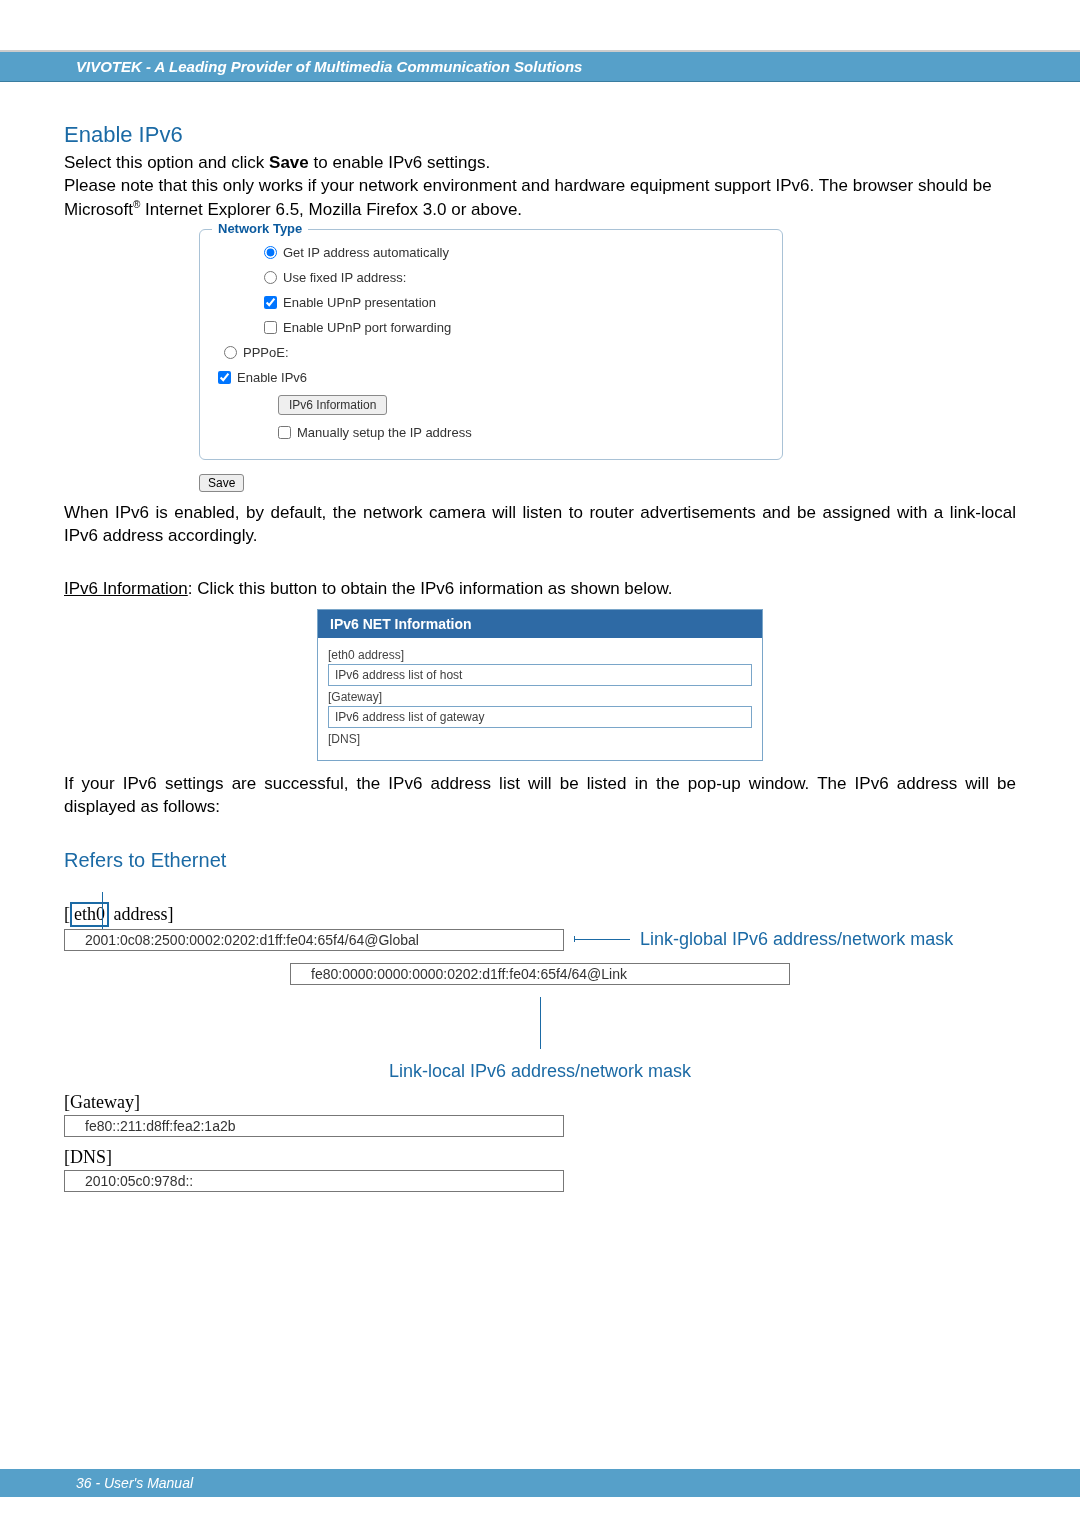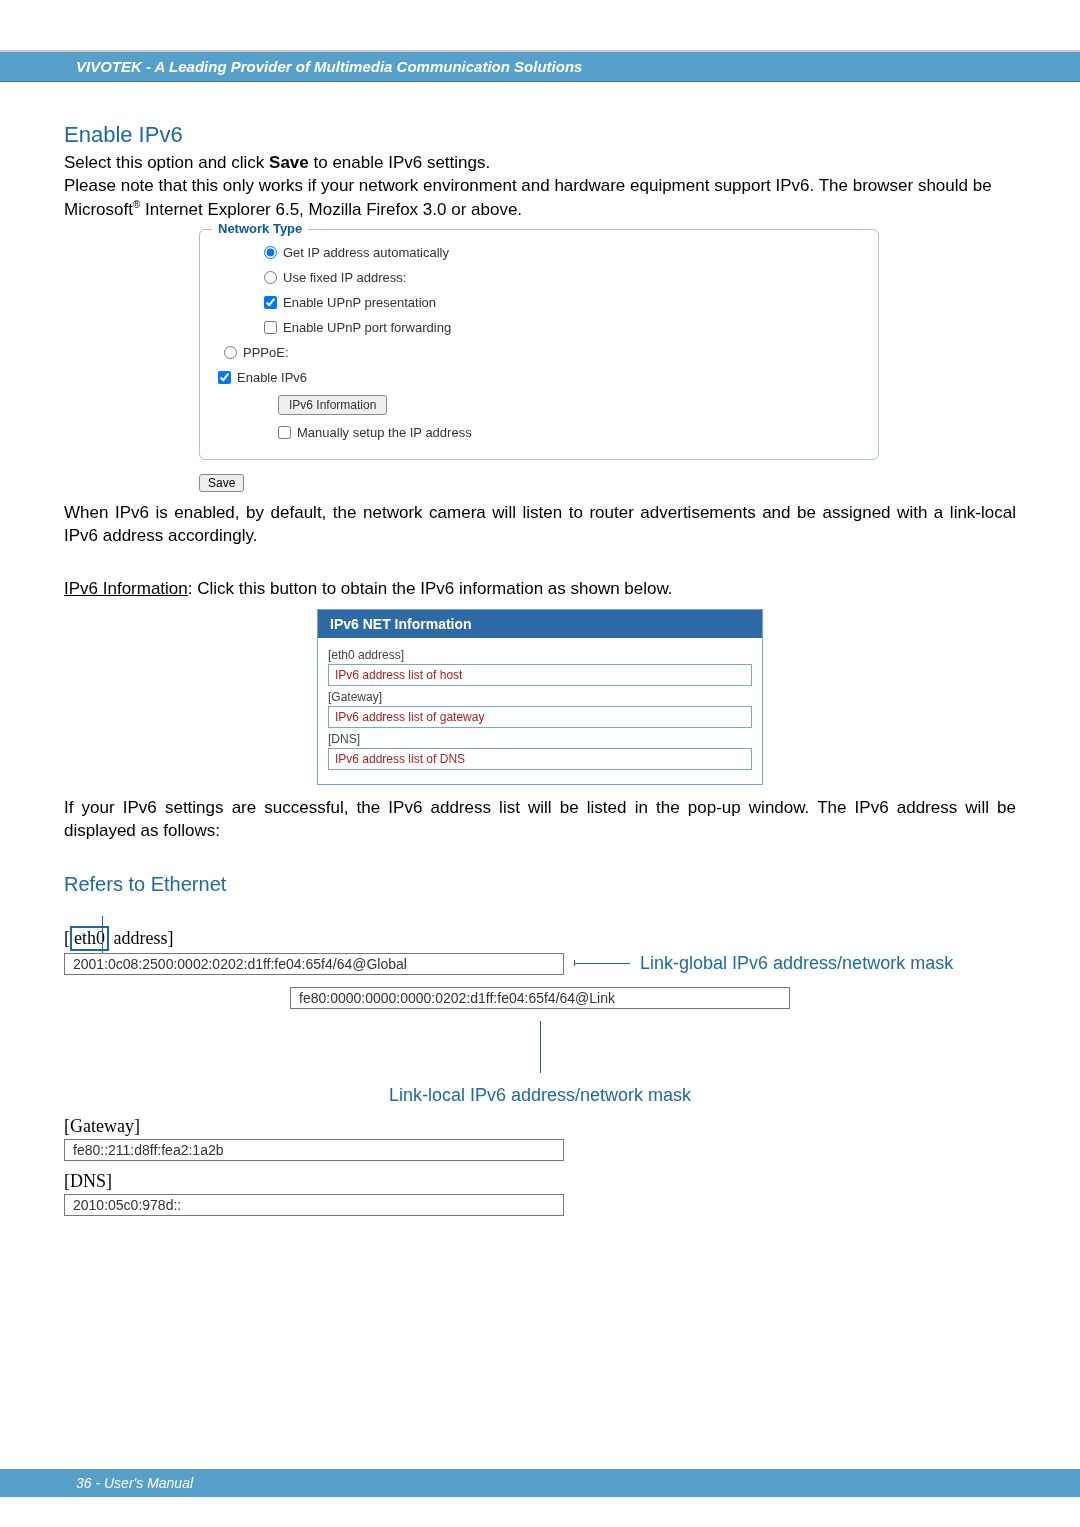--- a/index.html
+++ b/index.html
@@ -40,21 +40,21 @@
   .body-text-justify {
     font-size: 17px;
     line-height: 1.35;
     text-align: justify;
   }
   .body-text b { font-weight: bold; }
   sup { font-size: 10px; vertical-align: super; }
   .underline { text-decoration: underline; }
 
   
-  .nt-wrap { margin: 8px 0 8px 135px; width: 680px; }
+  .nt-wrap { margin: 8px 0 8px 135px; width: 584px; }
   .nt-fieldset {
     border: 1px solid #a9c2d6;
     border-radius: 6px;
     padding: 10px 14px 14px 14px;
     font-family: Arial, sans-serif;
     font-size: 13px;
     color: #333;
     position: relative;
   }
   .nt-legend {
@@ -105,21 +105,21 @@
     font-weight: bold;
     font-size: 14px;
     padding: 6px 12px;
   }
   .popup-body { padding: 6px 10px 14px 10px; font-size: 12px; color: #444; }
   .popup-label { margin-top: 4px; }
   .popup-field {
     border: 1px solid #7aa6c9;
     padding: 3px 6px;
     margin-top: 2px;
-    color: #b91c1c;
+    color: #404040;
   }
 
   
   .eth-title {
     color: #1b6aa5;
     font-size: 20px;
     margin-top: 30px;
     margin-bottom: 10px;
   }
   .eth-area { position: relative; margin-top: 6px; }
@@ -134,21 +134,21 @@
     font-size: 18px;
   }
   .eth-row-label {
     font-family: "Times New Roman", serif;
     font-size: 18px;
     margin-top: 10px;
   }
   .eth-box {
     border: 1px solid #777;
     width: 500px;
-    padding: 2px 8px;
+    padding: 2px 20px;
     font-family: Arial, sans-serif;
     font-size: 14px;
     color: #333;
     background: #fff;
     margin-top: 2px;
   }
   .eth-eth0-box {
     border: 2px solid #1b6aa5;
     display: inline-block;
     padding: 0 2px;
@@ -243,21 +243,20 @@
 
   
   <div class="popup">
     <div class="popup-title">IPv6 NET Information</div>
     <div class="popup-body">
       <div class="popup-label">[eth0 address]</div>
       <div class="popup-field">IPv6 address list of host</div>
       <div class="popup-label">[Gateway]</div>
       <div class="popup-field">IPv6 address list of gateway</div>
       <div class="popup-label">[DNS]</div>
-      <div class="popup-field">IPv6 address list of DNS</div>
     </div>
   </div>
 
   <div class="body-text-justify" style="margin-top:12px;">If your IPv6 settings are successful, the IPv6 address list will be listed in the pop-up window. The IPv6 address will be displayed as follows:</div>
 
   
   <div class="eth-title">Refers to Ethernet</div>
   <div class="eth-area">
     <div class="eth-vline"></div>
 

